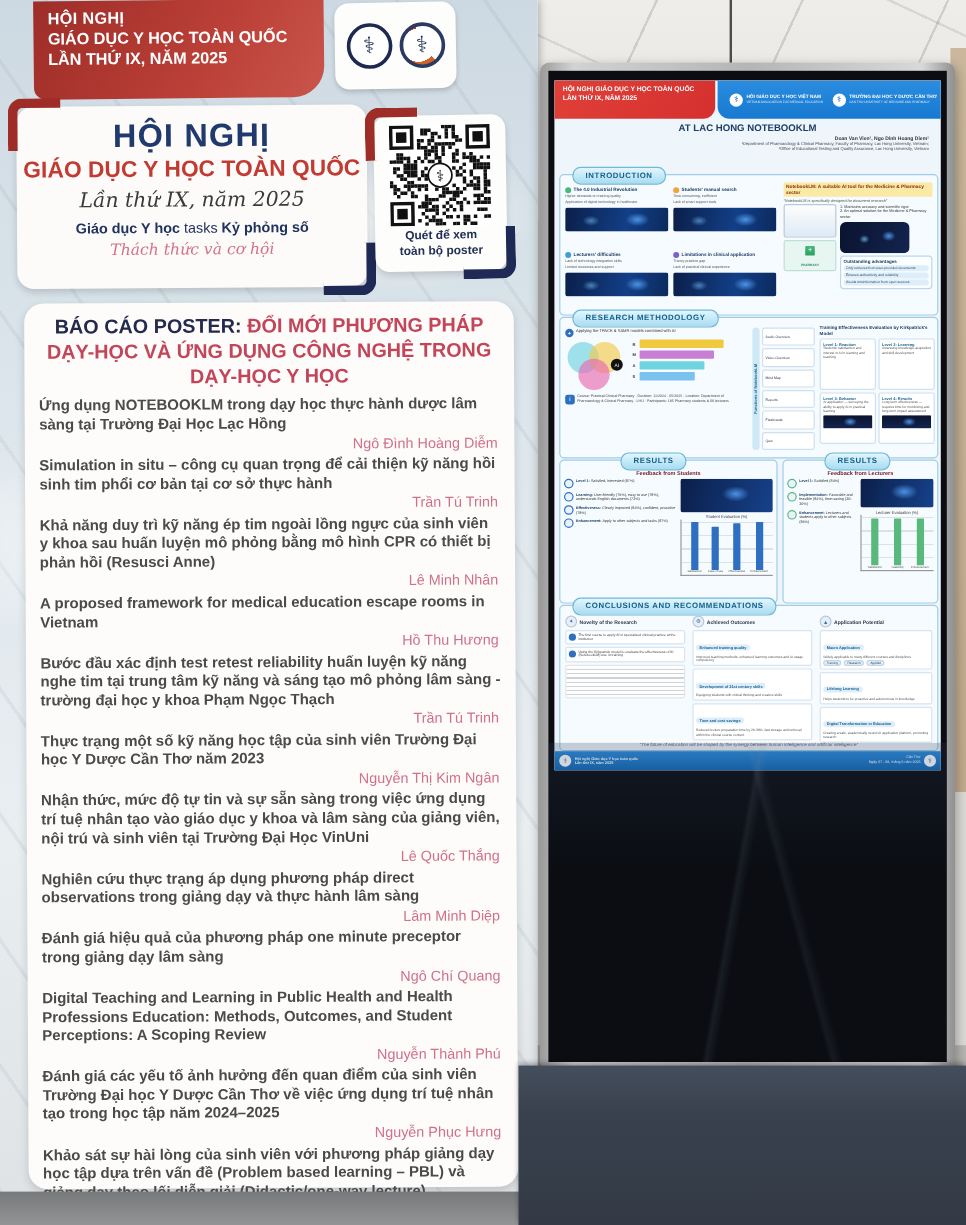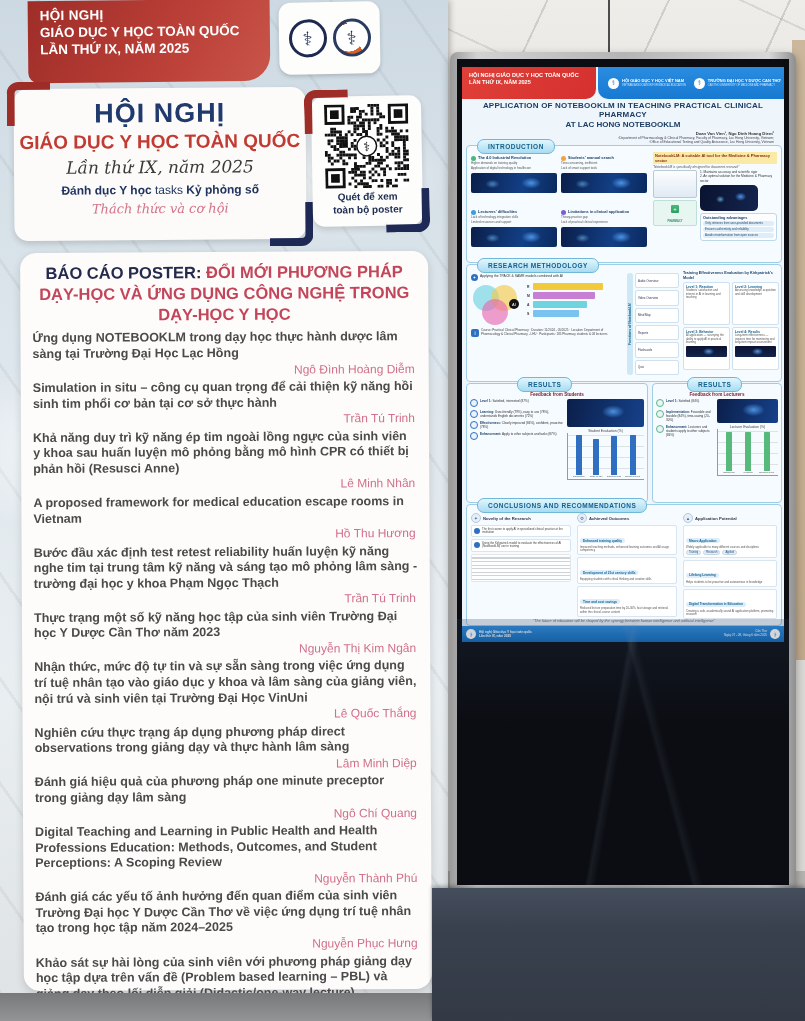--- a/index.html
+++ b/index.html
@@ -246,21 +246,21 @@
     <div class="logo-circle logo-vame">⚕</div>
     <div class="logo-circle logo-ctump">⚕</div>
   </div>
 
   <div class="title-card">
     <div class="bracket-tl"></div>
     <div class="bracket-br"></div>
     <div class="tc-l1">HỘI NGHỊ</div>
     <div class="tc-l2">GIÁO DỤC Y HỌC TOÀN QUỐC</div>
     <div class="tc-l3">Lần thứ IX, năm 2025</div>
-    <div class="tc-l4"><b>Đánh dục Y học</b><span> tasks </span><b>Kỷ phỏng số</b></div>
+    <div class="tc-l4"><b>Giáo dục Y học</b><span> tasks </span><b>Kỷ phỏng số</b></div>
     <div class="tc-l5">Thách thức và cơ hội</div>
   </div>
 
   <div class="qr-card">
     <div class="bracket-tl"></div>
     <div class="bracket-br"></div>
     <div class="qr-box">
         <svg viewBox="0 0 29 29" xmlns="http://www.w3.org/2000/svg">
           <rect x="0" y="0" width="29" height="29" fill="#fff"></rect>
           <rect x="0" y="0" width="7" height="7" fill="#111"></rect>
@@ -631,21 +631,20 @@
             <div class="org-circle">⚕</div>
             <div>
               <div class="org-name">TRƯỜNG ĐẠI HỌC Y DƯỢC CẦN THƠ</div>
               <div class="org-sub">CAN THO UNIVERSITY OF MEDICINE AND PHARMACY</div>
             </div>
           </div>
         </div>
       </div>
 
       <div class="p-titleblock">
-        <div class="pt-l1">APPLICATION OF NOTEBOOKLM IN TEACHING PRACTICAL CLINICAL PHARMACY</div>
         <div class="pt-l2">AT LAC HONG NOTEBOOKLM</div>
         <div class="pt-authors">Doan Van Vien¹, Ngo Dinh Hoang Diem²</div>
         <div class="pt-affil">¹Department of Pharmacology &amp; Clinical Pharmacy, Faculty of Pharmacy, Lac Hong University, Vietnam;</div>
         <div class="pt-affil">²Office of Educational Testing and Quality Assurance, Lac Hong University, Vietnam</div>
       </div>
 
       <div class="sect intro">
         <div class="pill">INTRODUCTION</div>
 
         <div class="icard" style="left:4px;top:10px;">

